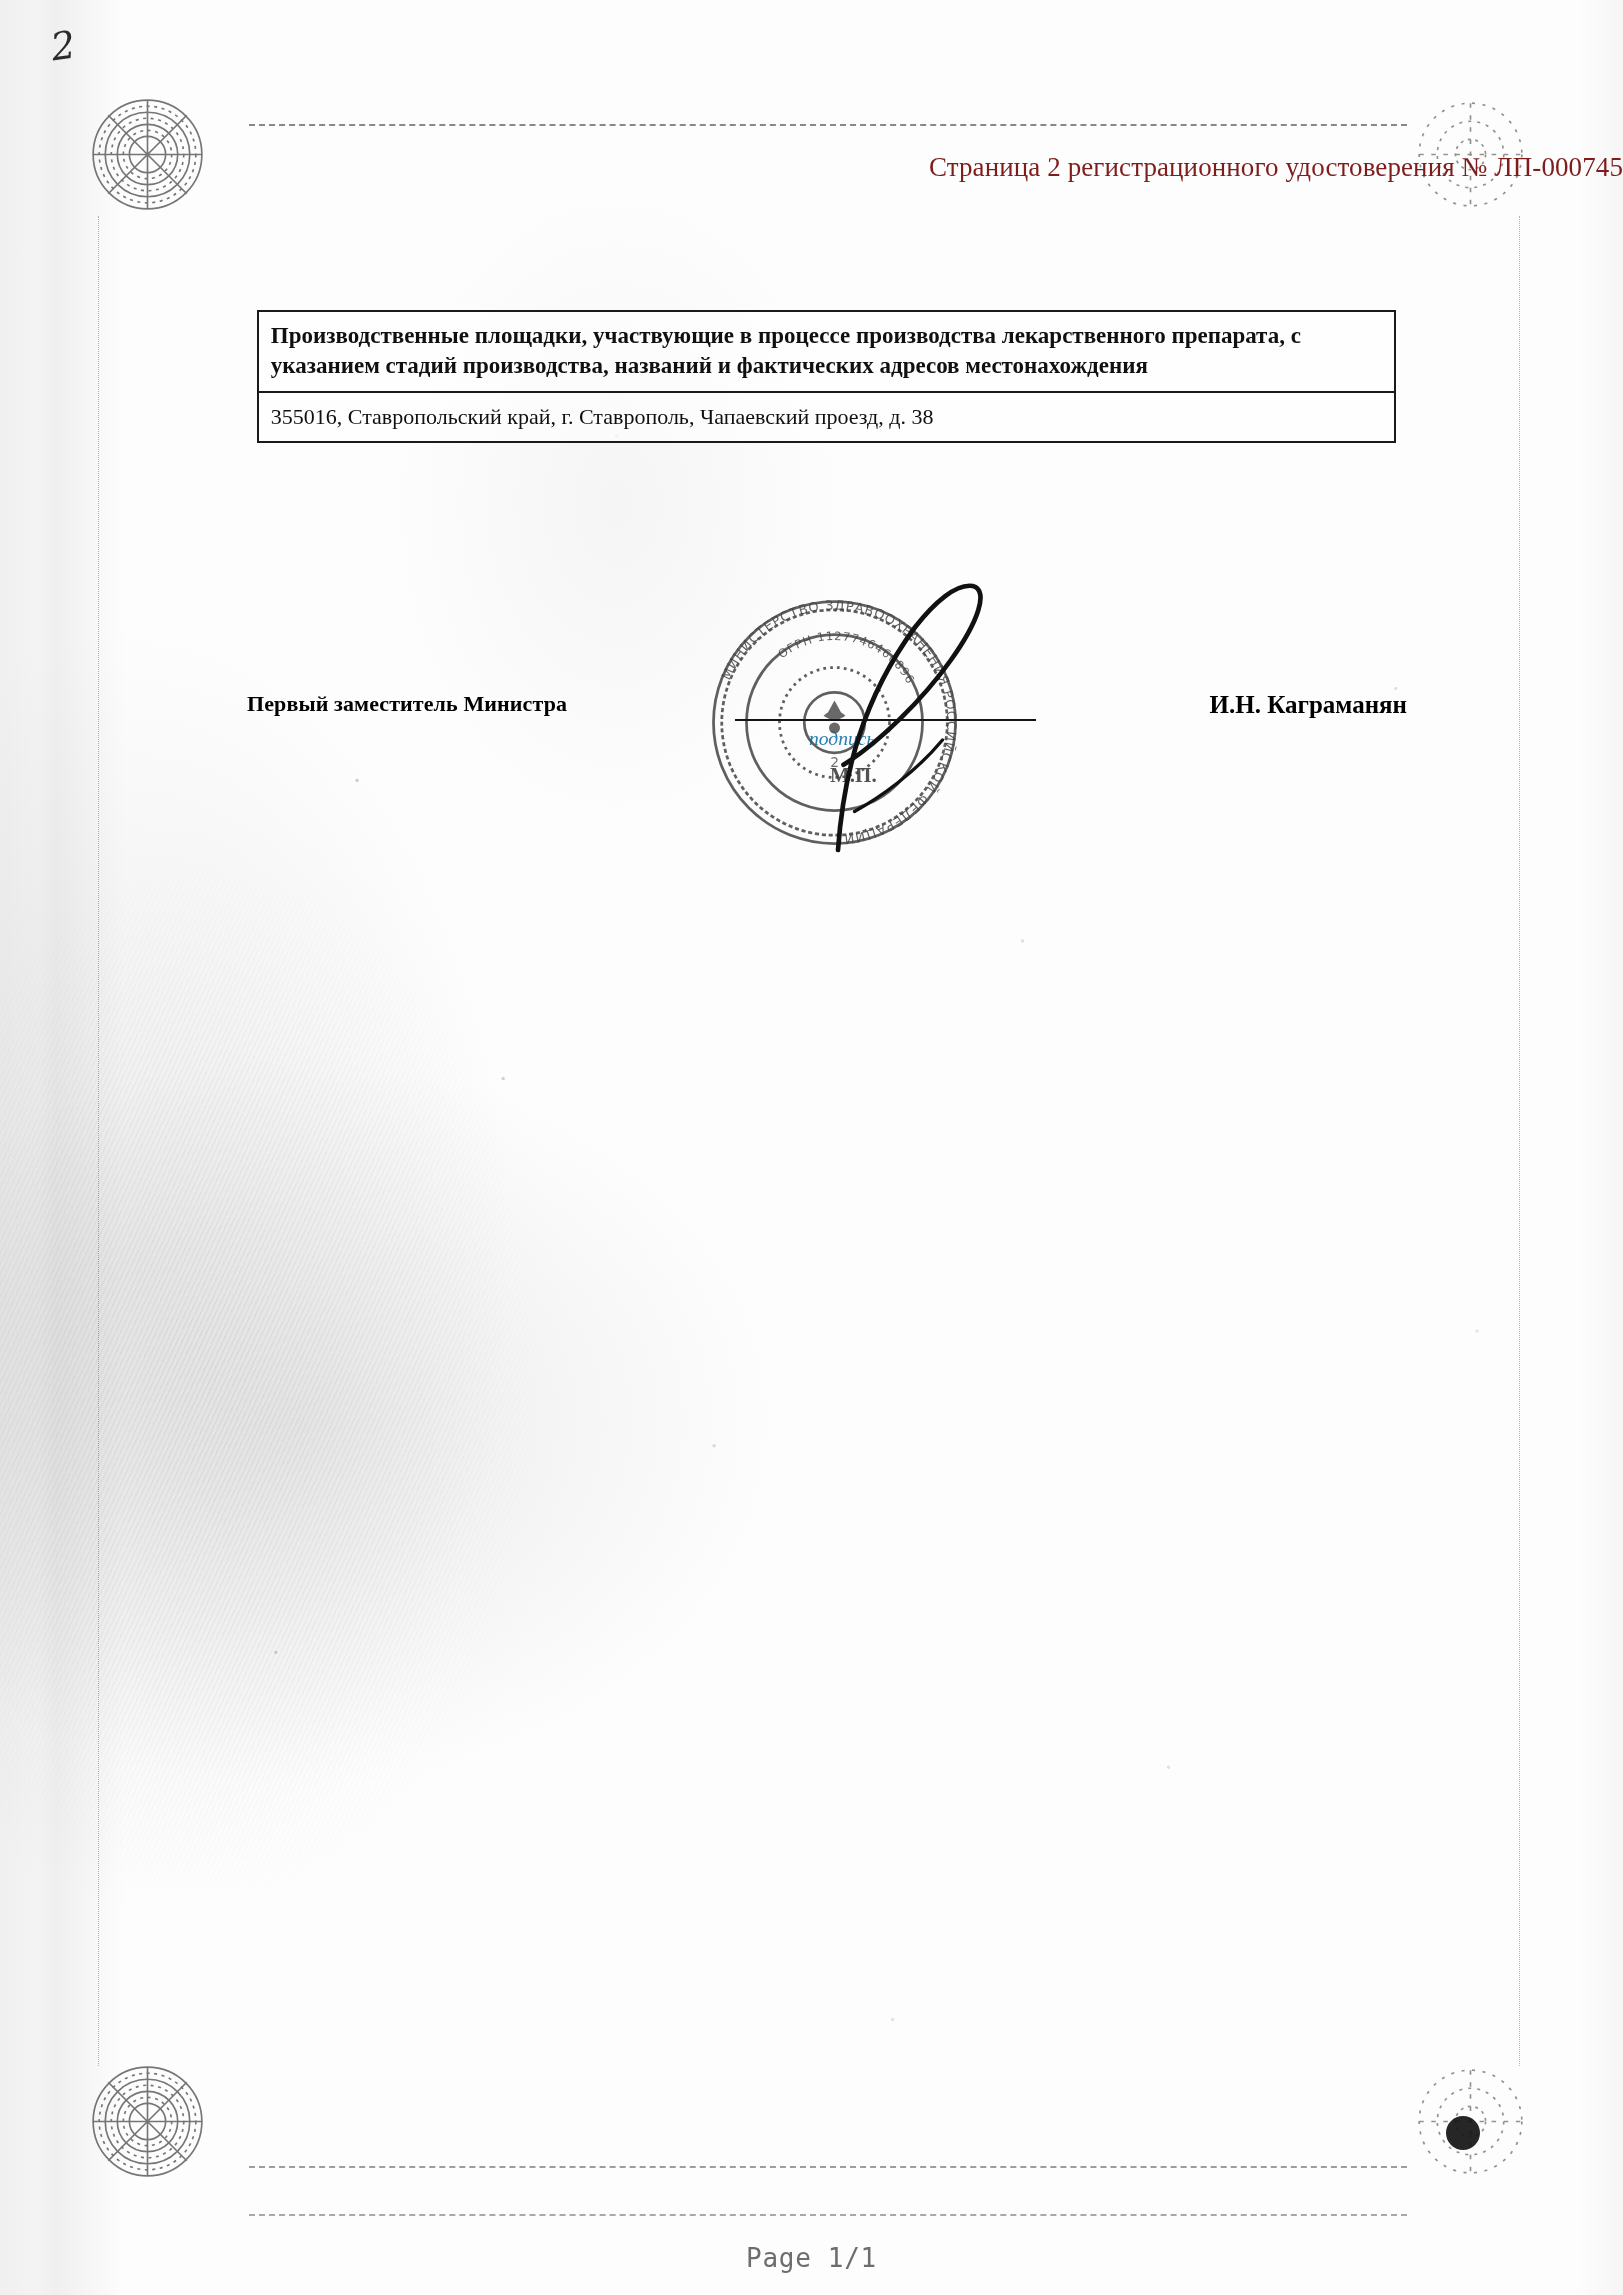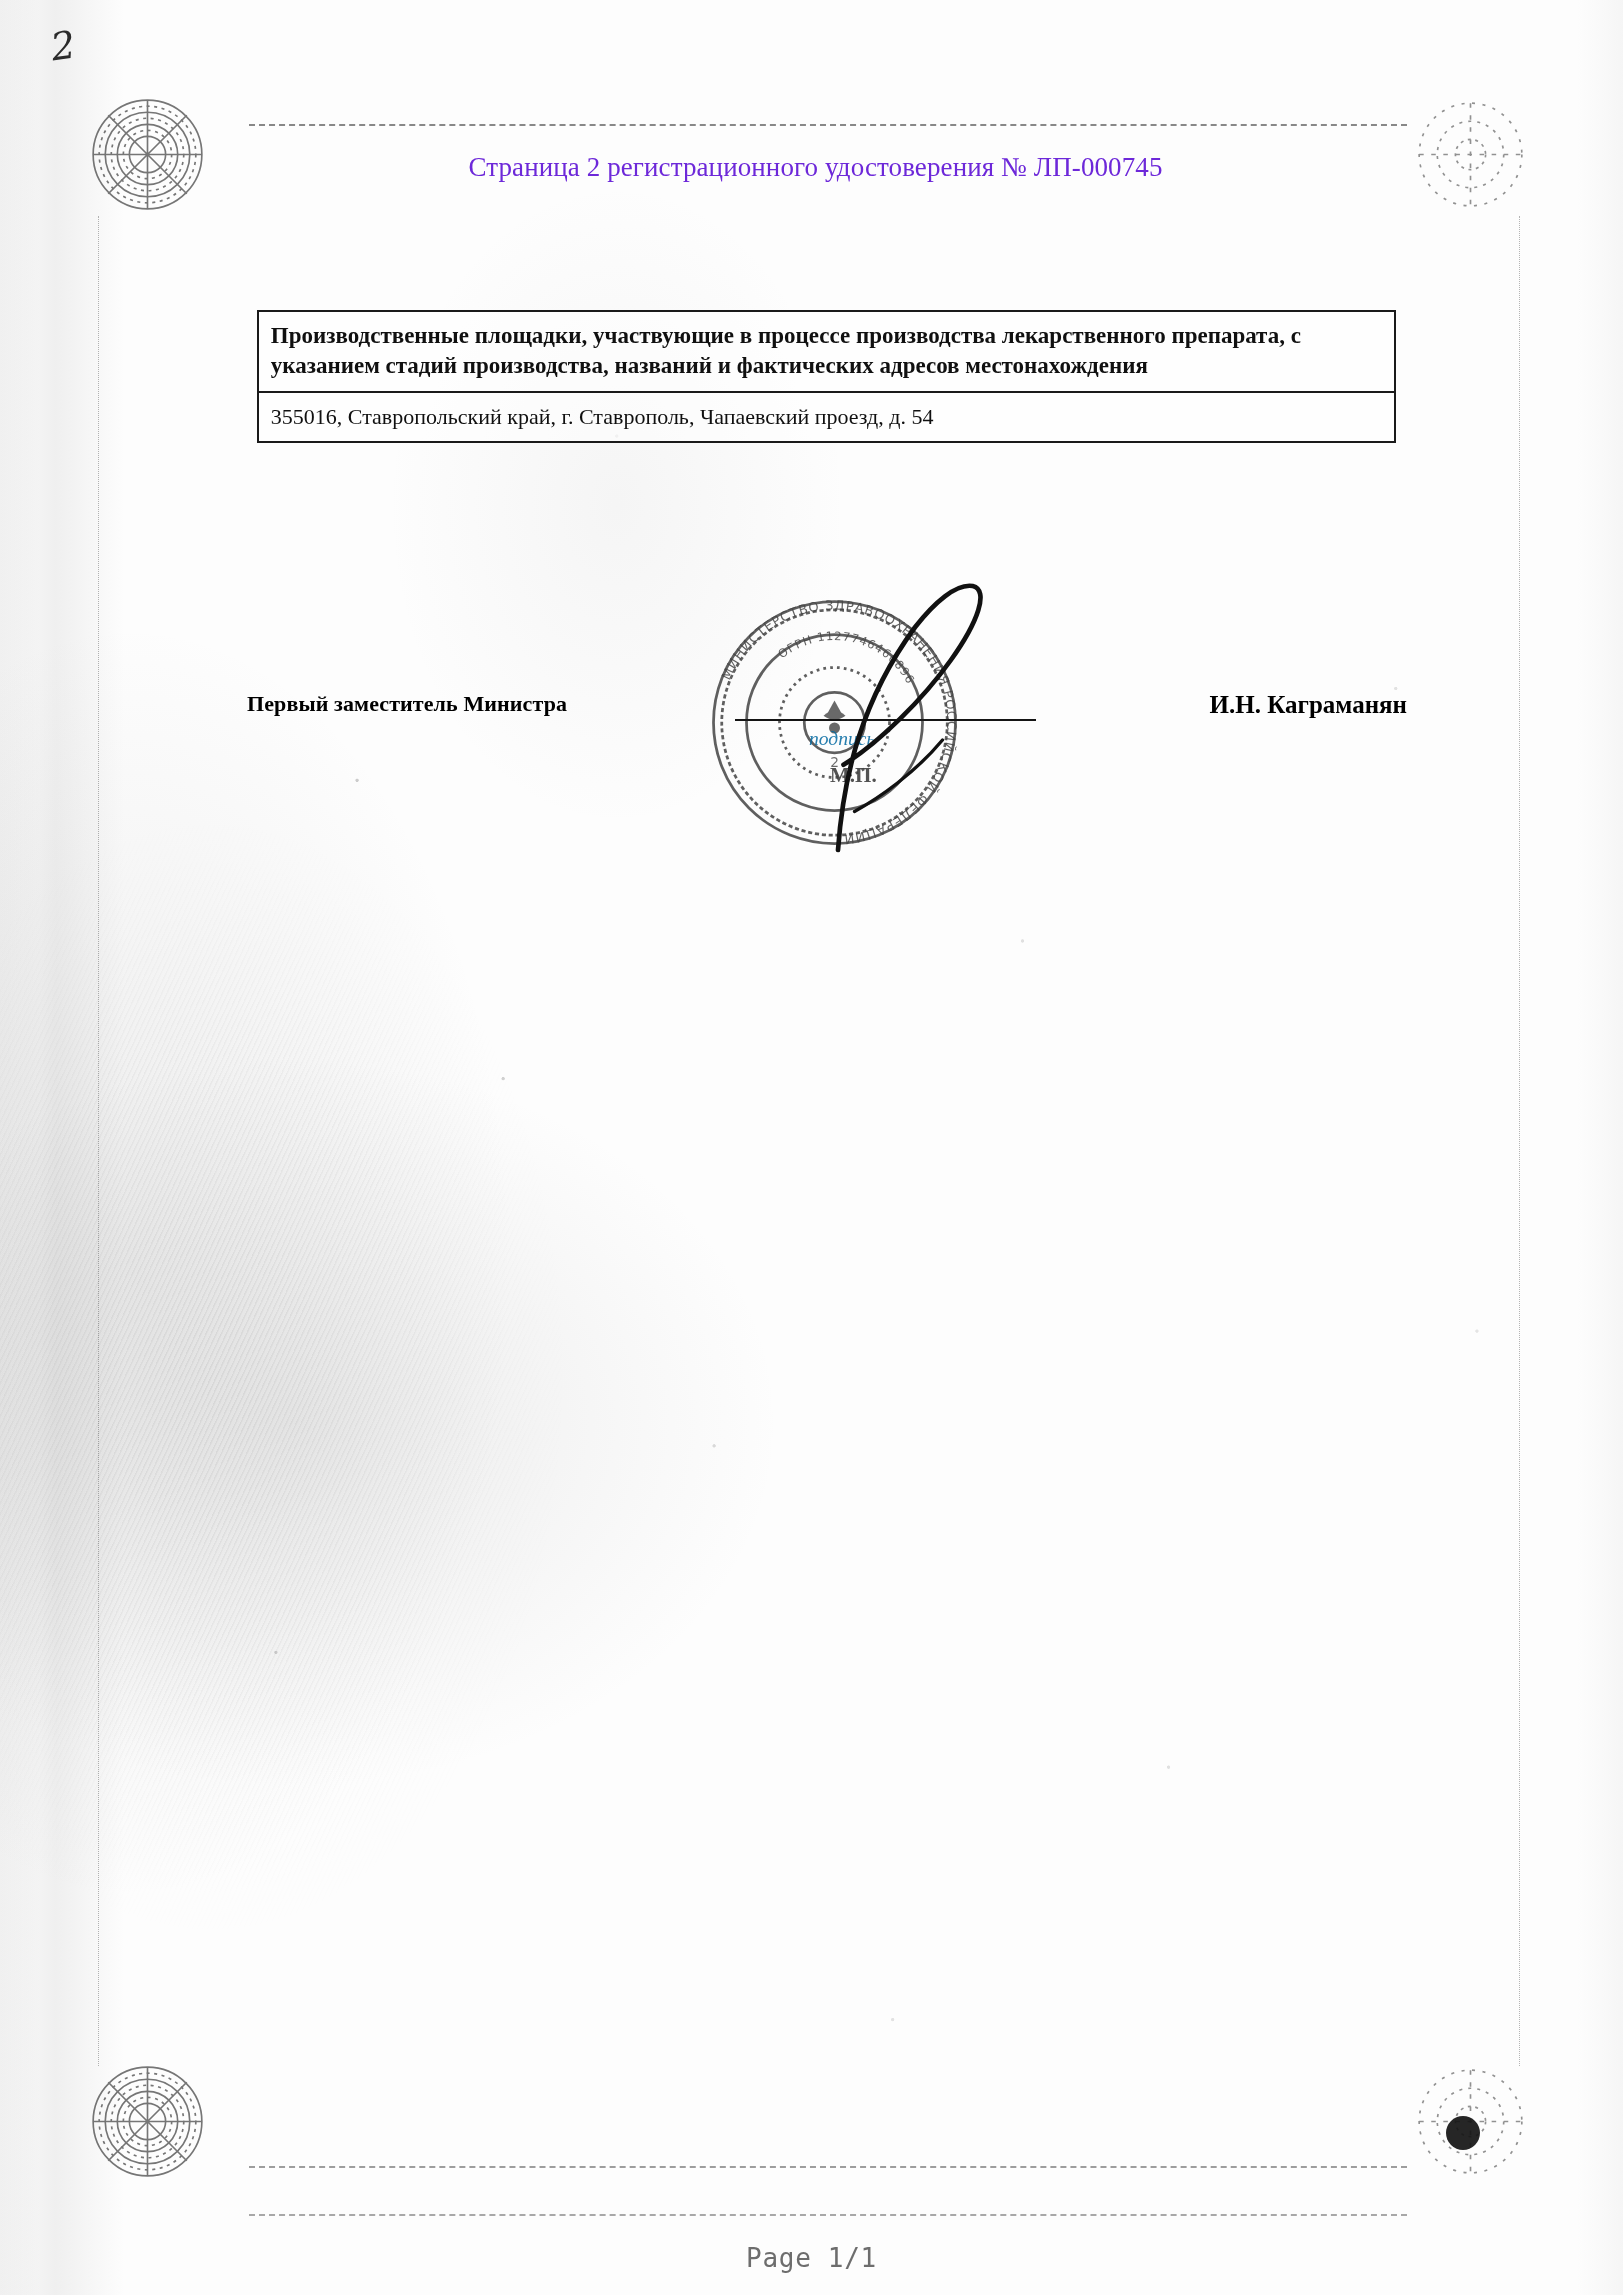--- a/index.html
+++ b/index.html
@@ -116,24 +116,24 @@
     left: 0; top: 0; bottom: 0; width: 124px;
     pointer-events: none;
     background: linear-gradient(90deg, rgba(255,255,255,0) 0%, rgba(120,120,120,.10) 45%, rgba(255,255,255,0) 100%);
   }
 
   
   .doc-header {
     position: absolute;
     left: 0; right: 0;
     top: 152px;
-    text-align: center;
+    text-align: right;
     font-size: 27px;
     letter-spacing: 0.1px;
-    color: #6d28d9;
+    color: #7f1d1d;
     padding-left: 8px;
   }
 
   
   .info-table {
     position: absolute;
     left: 257px;
     top: 310px;
     width: 1139px;
     border: 2px solid #1a1a1a;
@@ -341,21 +341,21 @@
   </div>
 
   <div class="doc-header">Страница 2 регистрационного удостоверения № ЛП-000745</div>
 
   <table class="info-table">
     <tbody>
       <tr class="row-title">
         <td colspan="2">Производственные площадки, участвующие в процессе производства лекарственного препарата, с указанием стадий производства, названий и фактических адресов местонахождения</td>
       </tr>
       <tr>
-        <td class="cell-address" colspan="2">355016, Ставропольский край, г. Ставрополь, Чапаевский проезд, д. 54</td>
+        <td class="cell-address" colspan="2">355016, Ставропольский край, г. Ставрополь, Чапаевский проезд, д. 38</td>
       </tr>
     </tbody>
   </table>
 
   <div class="sign-row">
     <div class="sign-title">Первый заместитель Министра</div>
     <div class="sign-rule"></div>
     <div class="sign-name">И.Н. Каграманян</div>
   </div>
 

